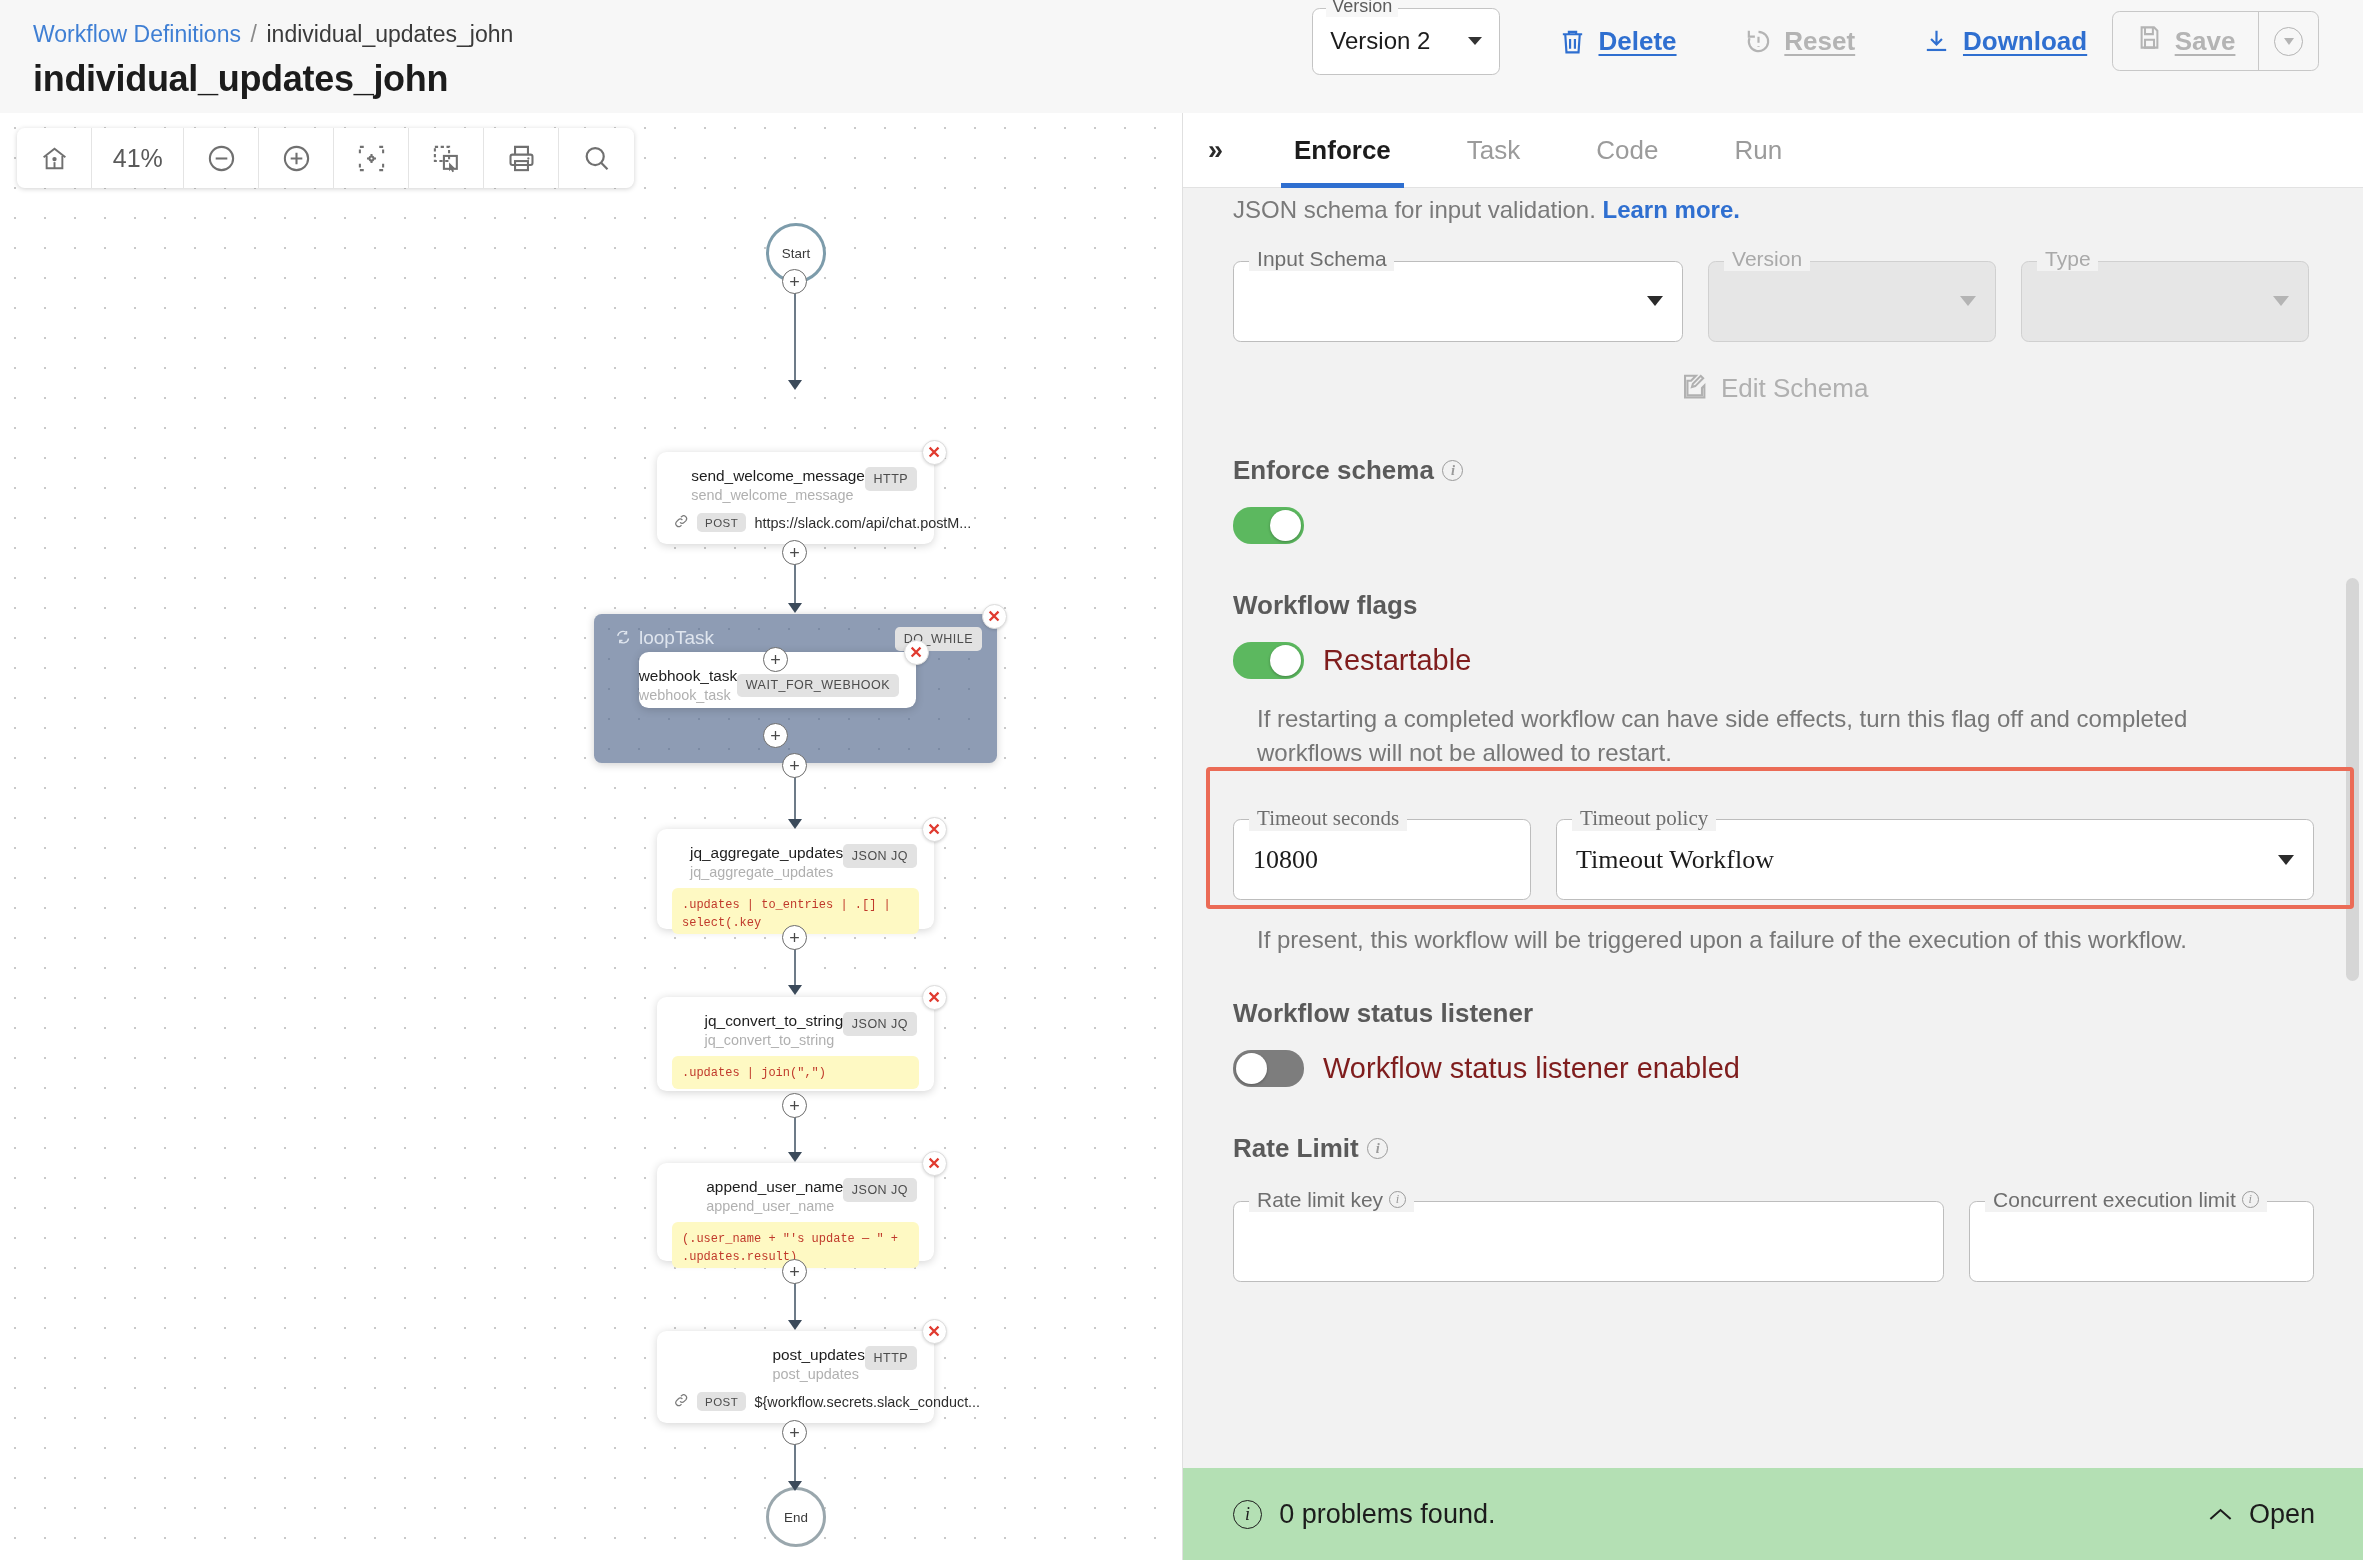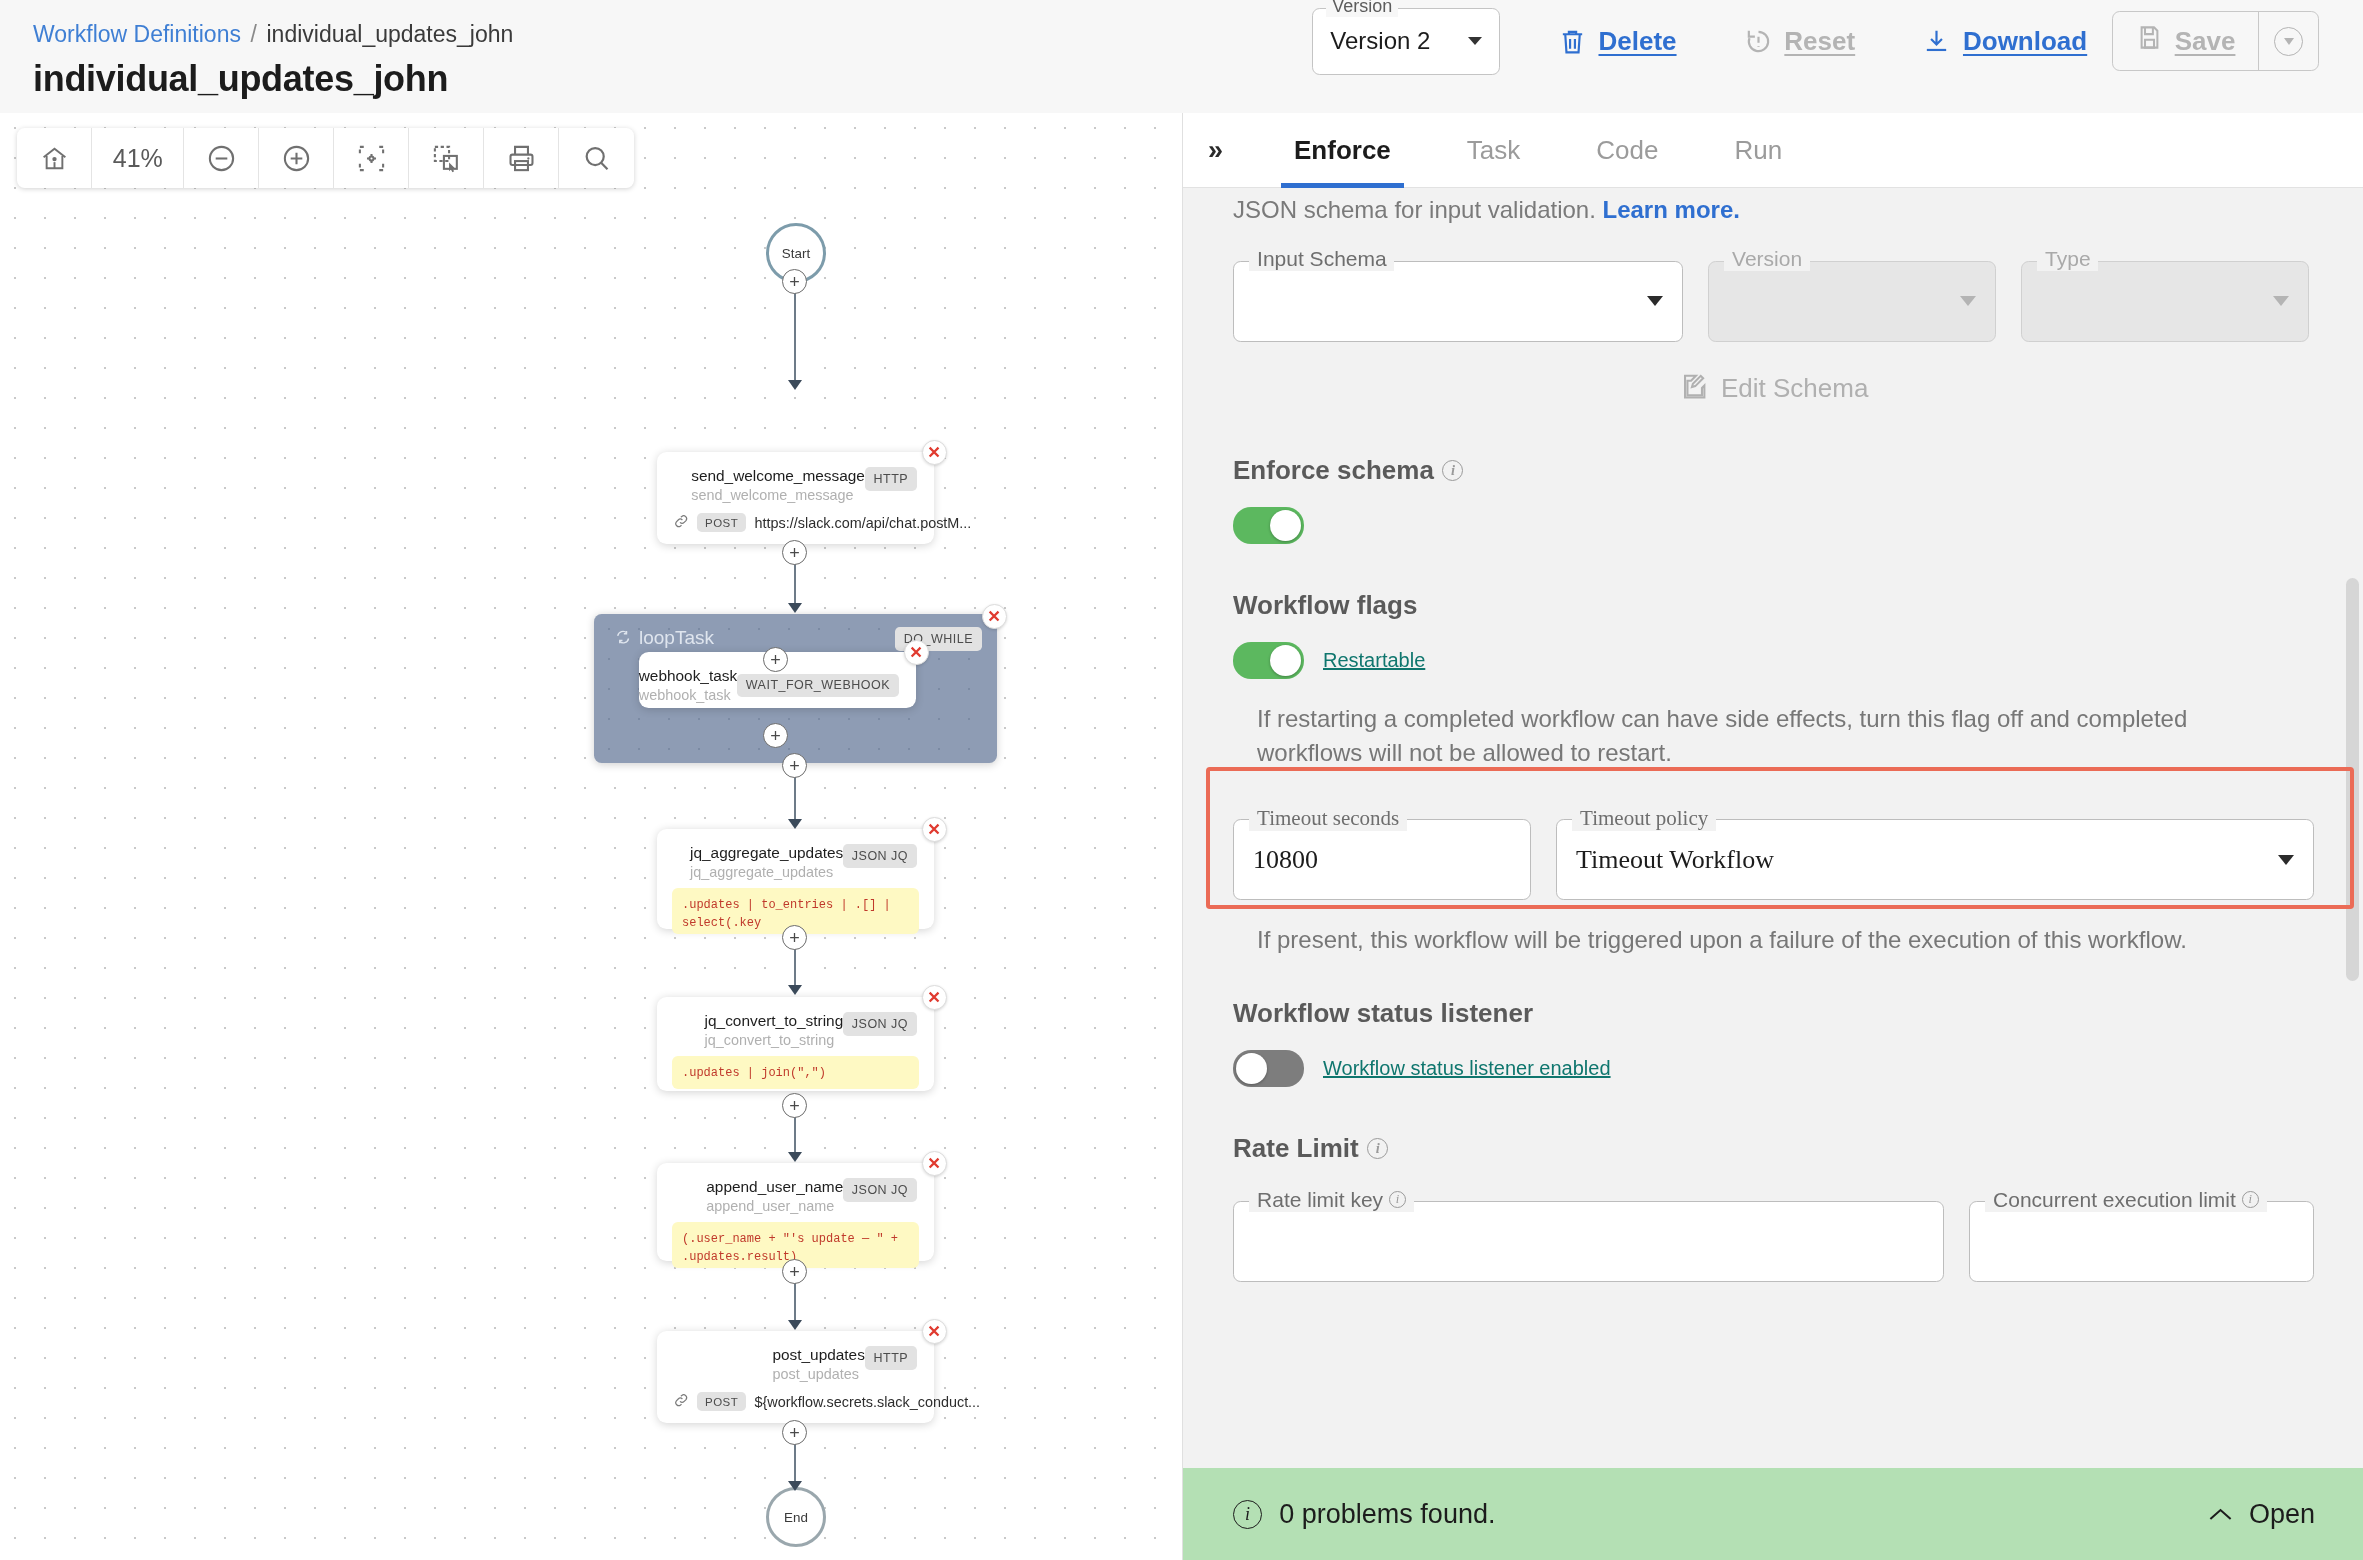--- a/index.html
+++ b/index.html
@@ -246,21 +246,21 @@
     cursor: pointer; line-height: 1;
   }
   .toggle {
     width: 71px; height: 37px; border-radius: 18px;
     display: flex; align-items: center; cursor: pointer; padding: 2.9px;
   }
   .toggle.on { background: #5cb85f; justify-content: flex-end; }
   .toggle.off { background: #7d7d7d; justify-content: flex-start; }
   .toggle .knob { width: 31px; height: 31px; border-radius: 50%; background: #fff; box-shadow: 0 1px 2.9px rgba(0,0,0,.3); }
   .toggle-row { display: flex; align-items: center; gap: 19px; }
-  .toggle-label { font-size: 20px; color: #0f766e; text-decoration: underline; }
+  .toggle-label { font-size: 29px; color: #7f1d1d; }
   .desc { font-size: 24px; color: #777777; line-height: 1.45; margin-left: 24px; }
 
   .highlight-box {
     position: absolute; left: 1206px; top: 767px;
     width: 1148px; height: 142px;
     border: 4.8px solid #eb6b56; border-radius: 3.8px;
     pointer-events: none; z-index: 60;
   }
 
   .status-bar {

